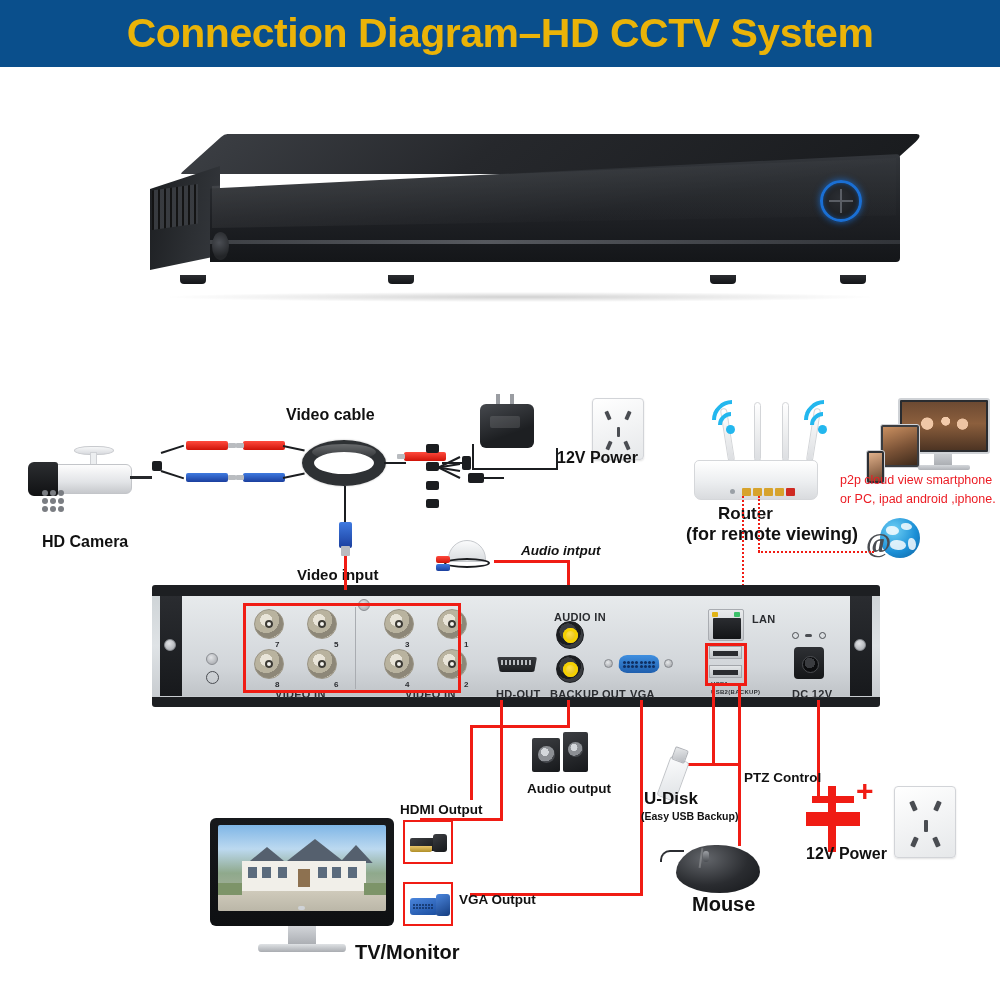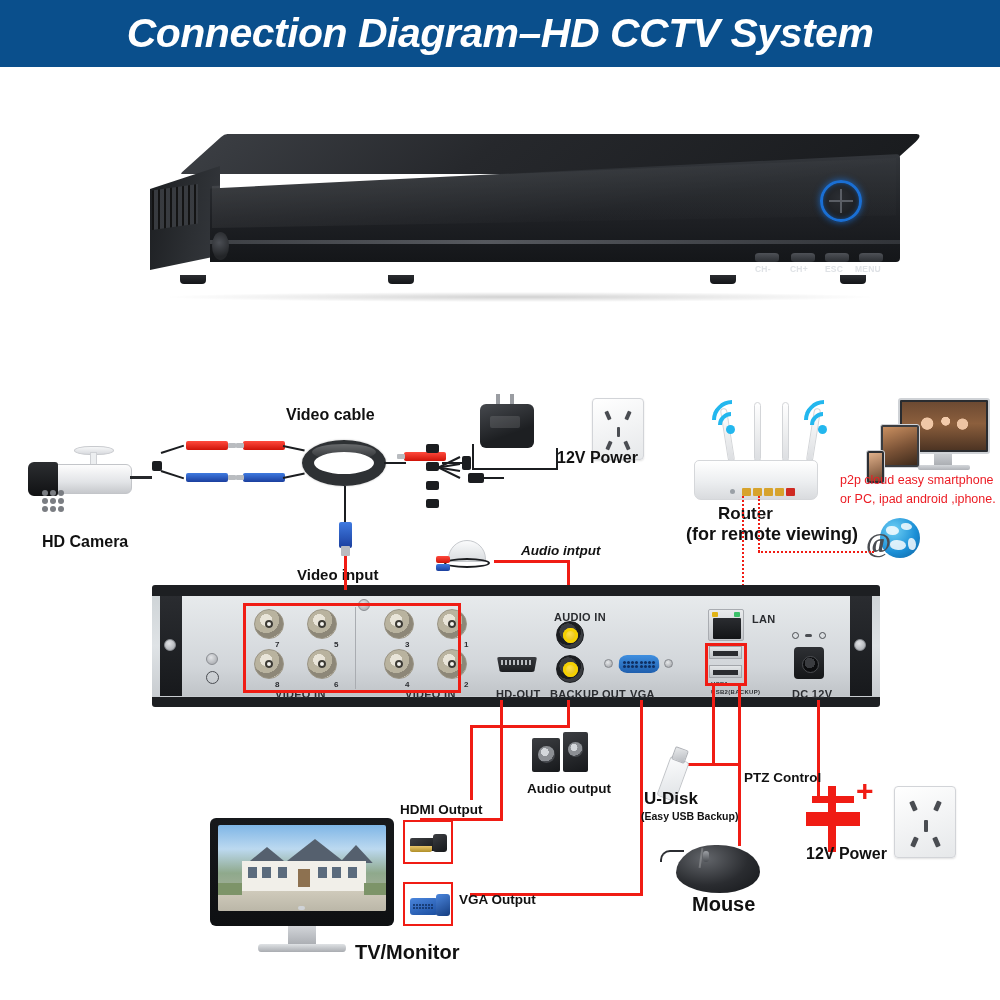--- a/index.html
+++ b/index.html
@@ -13,24 +13,23 @@
   }
   .page { position: relative; width: 1000px; height: 1000px; }
 
   
   .header-bar {
     position: absolute; left: 0; top: 0; width: 1000px; height: 67px;
     background: #0a4f8c;
     display: flex; align-items: center; justify-content: center;
   }
   .header-title {
-    color: #ffffff; font-size: 41px; font-weight: bold;
+    color: #eab308; font-size: 41px; font-weight: bold;
     letter-spacing: -0.5px; white-space: nowrap;
     font-family: "Liberation Sans", sans-serif;
-    font-style: italic;
   }
   .subtitle {
     position: absolute; left: 0; top: 83px; width: 1000px;
     text-align: center; color: #1a1a1a;
     font-size: 17.5px; font-weight: bold; white-space: nowrap;
     font-family: "Liberation Sans", sans-serif;
   }
 
   
   .dvr-unit { position: absolute; left: 150px; top: 128px; width: 760px; height: 180px; }
@@ -488,30 +487,20 @@
   <div class="dvr-unit">
     <div class="dvr-top"></div>
     <div class="dvr-left-side"></div>
     <div class="dvr-vents"></div>
     <div class="dvr-face"></div>
     <div class="dvr-face-gloss"></div>
     <div class="dvr-lip"></div>
     <div class="dvr-screw"></div>
     <div class="dvr-power-ring"></div>
 
-    <div class="dvr-btn-row">
-      <div class="dvr-btn" style="left:0px"></div>
-      <div class="dvr-btn" style="left:36px"></div>
-      <div class="dvr-btn" style="left:70px"></div>
-      <div class="dvr-btn" style="left:104px"></div>
-      <div class="dvr-btn-lbl" style="left:0px">CH-</div>
-      <div class="dvr-btn-lbl" style="left:35px">CH+</div>
-      <div class="dvr-btn-lbl" style="left:70px">ESC</div>
-      <div class="dvr-btn-lbl" style="left:100px">MENU</div>
-    </div>
 
     <div class="dvr-foot" style="left:30px"></div>
     <div class="dvr-foot" style="left:238px"></div>
     <div class="dvr-foot" style="left:560px"></div>
     <div class="dvr-foot" style="left:690px"></div>
   </div>
   <div class="dvr-shadow"></div>
 
   <div class="cam-wrap">
     <div class="cam-mount-base"></div>
@@ -637,21 +626,21 @@
   </div>
   <div class="tv-stand"></div>
   <div class="tv-base"></div>
   <div class="tablet">
     <div class="tablet-pic"></div>
   </div>
   <div class="phone">
     <div class="phone-pic"></div>
   </div>
 
-  <div class="lbl lbl-red" style="left:840px; top:473px; font-size:12.5px;">p2p cloud  easy smartphone</div>
+  <div class="lbl lbl-red" style="left:840px; top:473px; font-size:12.5px;">p2p cloud  view smartphone</div>
   <div class="lbl lbl-red" style="left:840px; top:492px; font-size:12.5px;">or PC, ipad android ,iphone.</div>
 
   <div class="globe">
     <div class="globe-land" style="left:6px; top:8px; width:13px; height:9px;"></div>
     <div class="globe-land" style="left:21px; top:5px; width:11px; height:7px;"></div>
     <div class="globe-land" style="left:10px; top:22px; width:16px; height:10px;"></div>
     <div class="globe-land" style="left:28px; top:20px; width:8px; height:12px;"></div>
   </div>
   <div class="at-sym">@</div>
 

